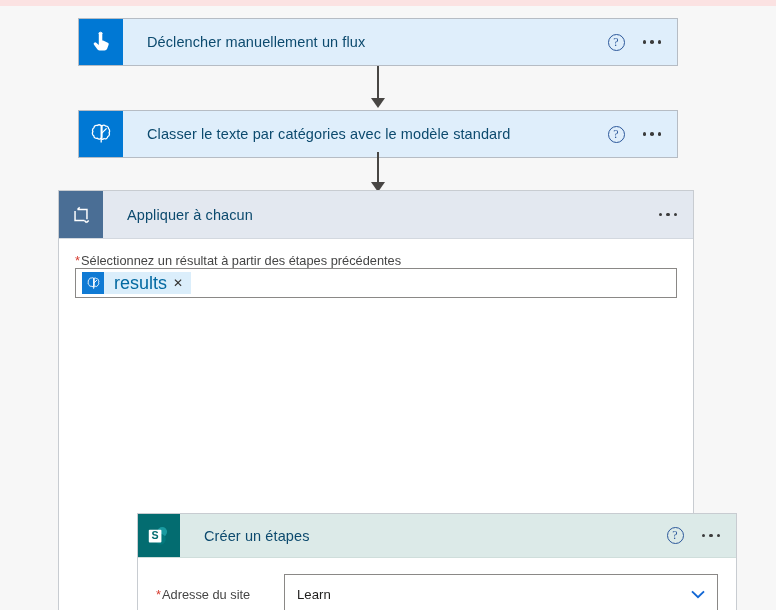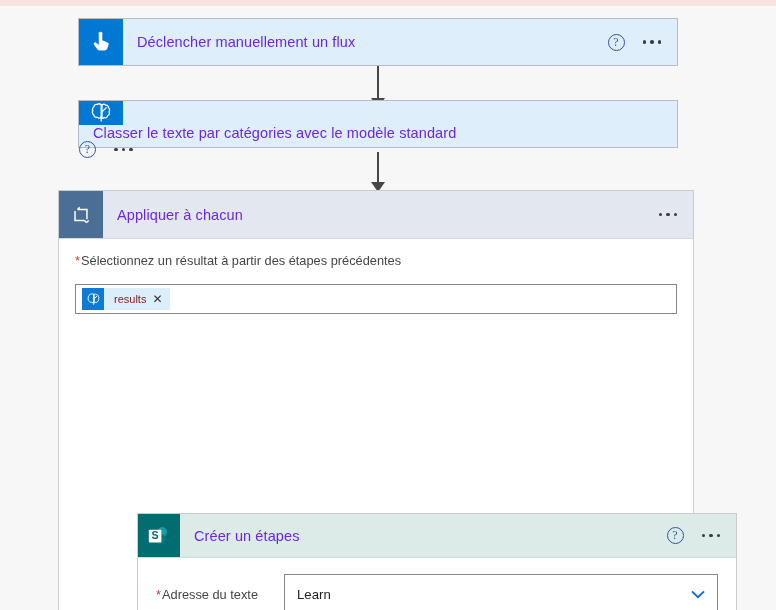--- a/index.html
+++ b/index.html
@@ -35,23 +35,23 @@
     min-width: 44px;
     display: flex;
     align-items: center;
     justify-content: center;
     background: #0078d4;
   }
   .card-title {
     flex: 1;
     display: flex;
     align-items: center;
-    padding-left: 14px;
+    padding-left: 24px;
     font-size: 14.5px;
-    color: #6d28d9;
+    color: #0c4a6e;
     letter-spacing: .1px;
   }
   .card-actions {
     display: flex;
     align-items: center;
     gap: 18px;
     padding-right: 16px;
   }
 
   
@@ -116,21 +116,21 @@
     justify-content: flex-end;
   }
   #loop-header .card-icon { background: #4a6e95; }
   #loop-header .card-title { font-size: 14.5px; }
 
   .loop-body { padding: 14px 16px 0 16px; }
 
   .field-label-req {
     font-size: 12.8px;
     color: #454545;
-    margin-bottom: 16px;
+    margin-bottom: 0;
   }
   .field-label-req .req { color: #d63b2f; margin-right: 1px; }
 
   
   .token-box {
     border: 1px solid #8a8886;
     background: #ffffff;
     height: 30px;
     display: flex;
     align-items: center;
@@ -144,22 +144,22 @@
     max-width: 100%;
   }
   .token .tok-icon {
     width: 22px; height: 22px;
     min-width: 22px;
     background: #0f7ad4;
     display: flex; align-items: center; justify-content: center;
   }
   .token .tok-label {
     padding: 0 6px 0 10px;
-    font-size: 11px;
-    color: #7f1d1d;
+    font-size: 18px;
+    color: #0369a1;
     white-space: nowrap;
   }
   .token .tok-close {
     font-size: 12px;
     color: #323130;
     padding-right: 8px;
     cursor: pointer;
     font-family: "Liberation Sans", sans-serif;
   }
 
@@ -239,21 +239,21 @@
           <i></i>
       </div>
     </div>
   </div>
 
   <div class="connector" style="left:366px; top:66px; height:42px;">
     <div class="line"></div>
     <div class="head"></div>
   </div>
 
-  <div class="card" id="node-classify" style="left:78px; top:100px; width:600px; height:48px;flex-direction:column;">
+  <div class="card" id="node-classify" style="left:78px; top:110px; width:600px; height:48px;">
     <div class="card-icon">
       <svg width="24" height="24" viewBox="0 0 24 24">
         <path d="M11.9 3.4c-1.1-.8-2.6-.7-3.7.1-.6-.2-1.3-.1-1.9.2-.8.4-1.3 1.2-1.3 2-.9.5-1.5 1.5-1.5 2.6 0 .5.1 1 .4 1.4-.4.6-.6 1.3-.5 2 .1.9.6 1.7 1.4 2.1 0 .9.5 1.8 1.3 2.2.7.4 1.5.5 2.2.2.7.8 1.9 1.1 2.9.7.8-.3 1.3-1 1.5-1.8V3.9c-.2-.2-.5-.4-.8-.5z" fill="none" stroke="#ffffff" stroke-width="1.3" stroke-linejoin="round"></path>
         <path d="M13.3 3.6c1.1-.6 2.5-.4 3.4.5.6-.1 1.3 0 1.8.4.7.5 1.1 1.3 1 2.1.8.6 1.2 1.6 1.1 2.7-.1.5-.2.9-.5 1.3.3.6.4 1.3.3 2-.2.9-.8 1.6-1.6 1.9-.1.9-.6 1.7-1.5 2.1-.7.3-1.5.3-2.2-.1-.6.7-1.5 1-2.3.8V4c.1-.2.3-.3.5-.4z" fill="none" stroke="#ffffff" stroke-width="1.3" stroke-linejoin="round"></path>
         <line x1="12.2" y1="3.3" x2="12.2" y2="20.4" stroke="#ffffff" stroke-width="1.3"></line>
         <path d="M12.3 11.6 17.6 6.4" stroke="#ffffff" stroke-width="1.3" fill="none"></path>
       </svg>
     </div>
     <div class="card-title">Classer le texte par catégories avec le modèle standard</div>
     <div class="card-actions">
@@ -333,21 +333,21 @@
               <i></i>
               <i></i>
           </div>
         </div>
       </div>
 
       <div class="sp-form">
 
         <div class="form-row">
           <div class="form-label">
-            <span class="req">*</span><span>Adresse du texte</span>
+            <span class="req">*</span><span>Adresse du site</span>
           </div>
           <div class="select-box">
             <span class="val">Learn</span>
             <span class="chev">
               <svg width="14" height="9" viewBox="0 0 14 9">
                 <path d="M1 1.4 7 7.2 13 1.4" fill="none" stroke="#1267d4" stroke-width="1.9"></path>
               </svg>
             </span>
           </div>
         </div>

